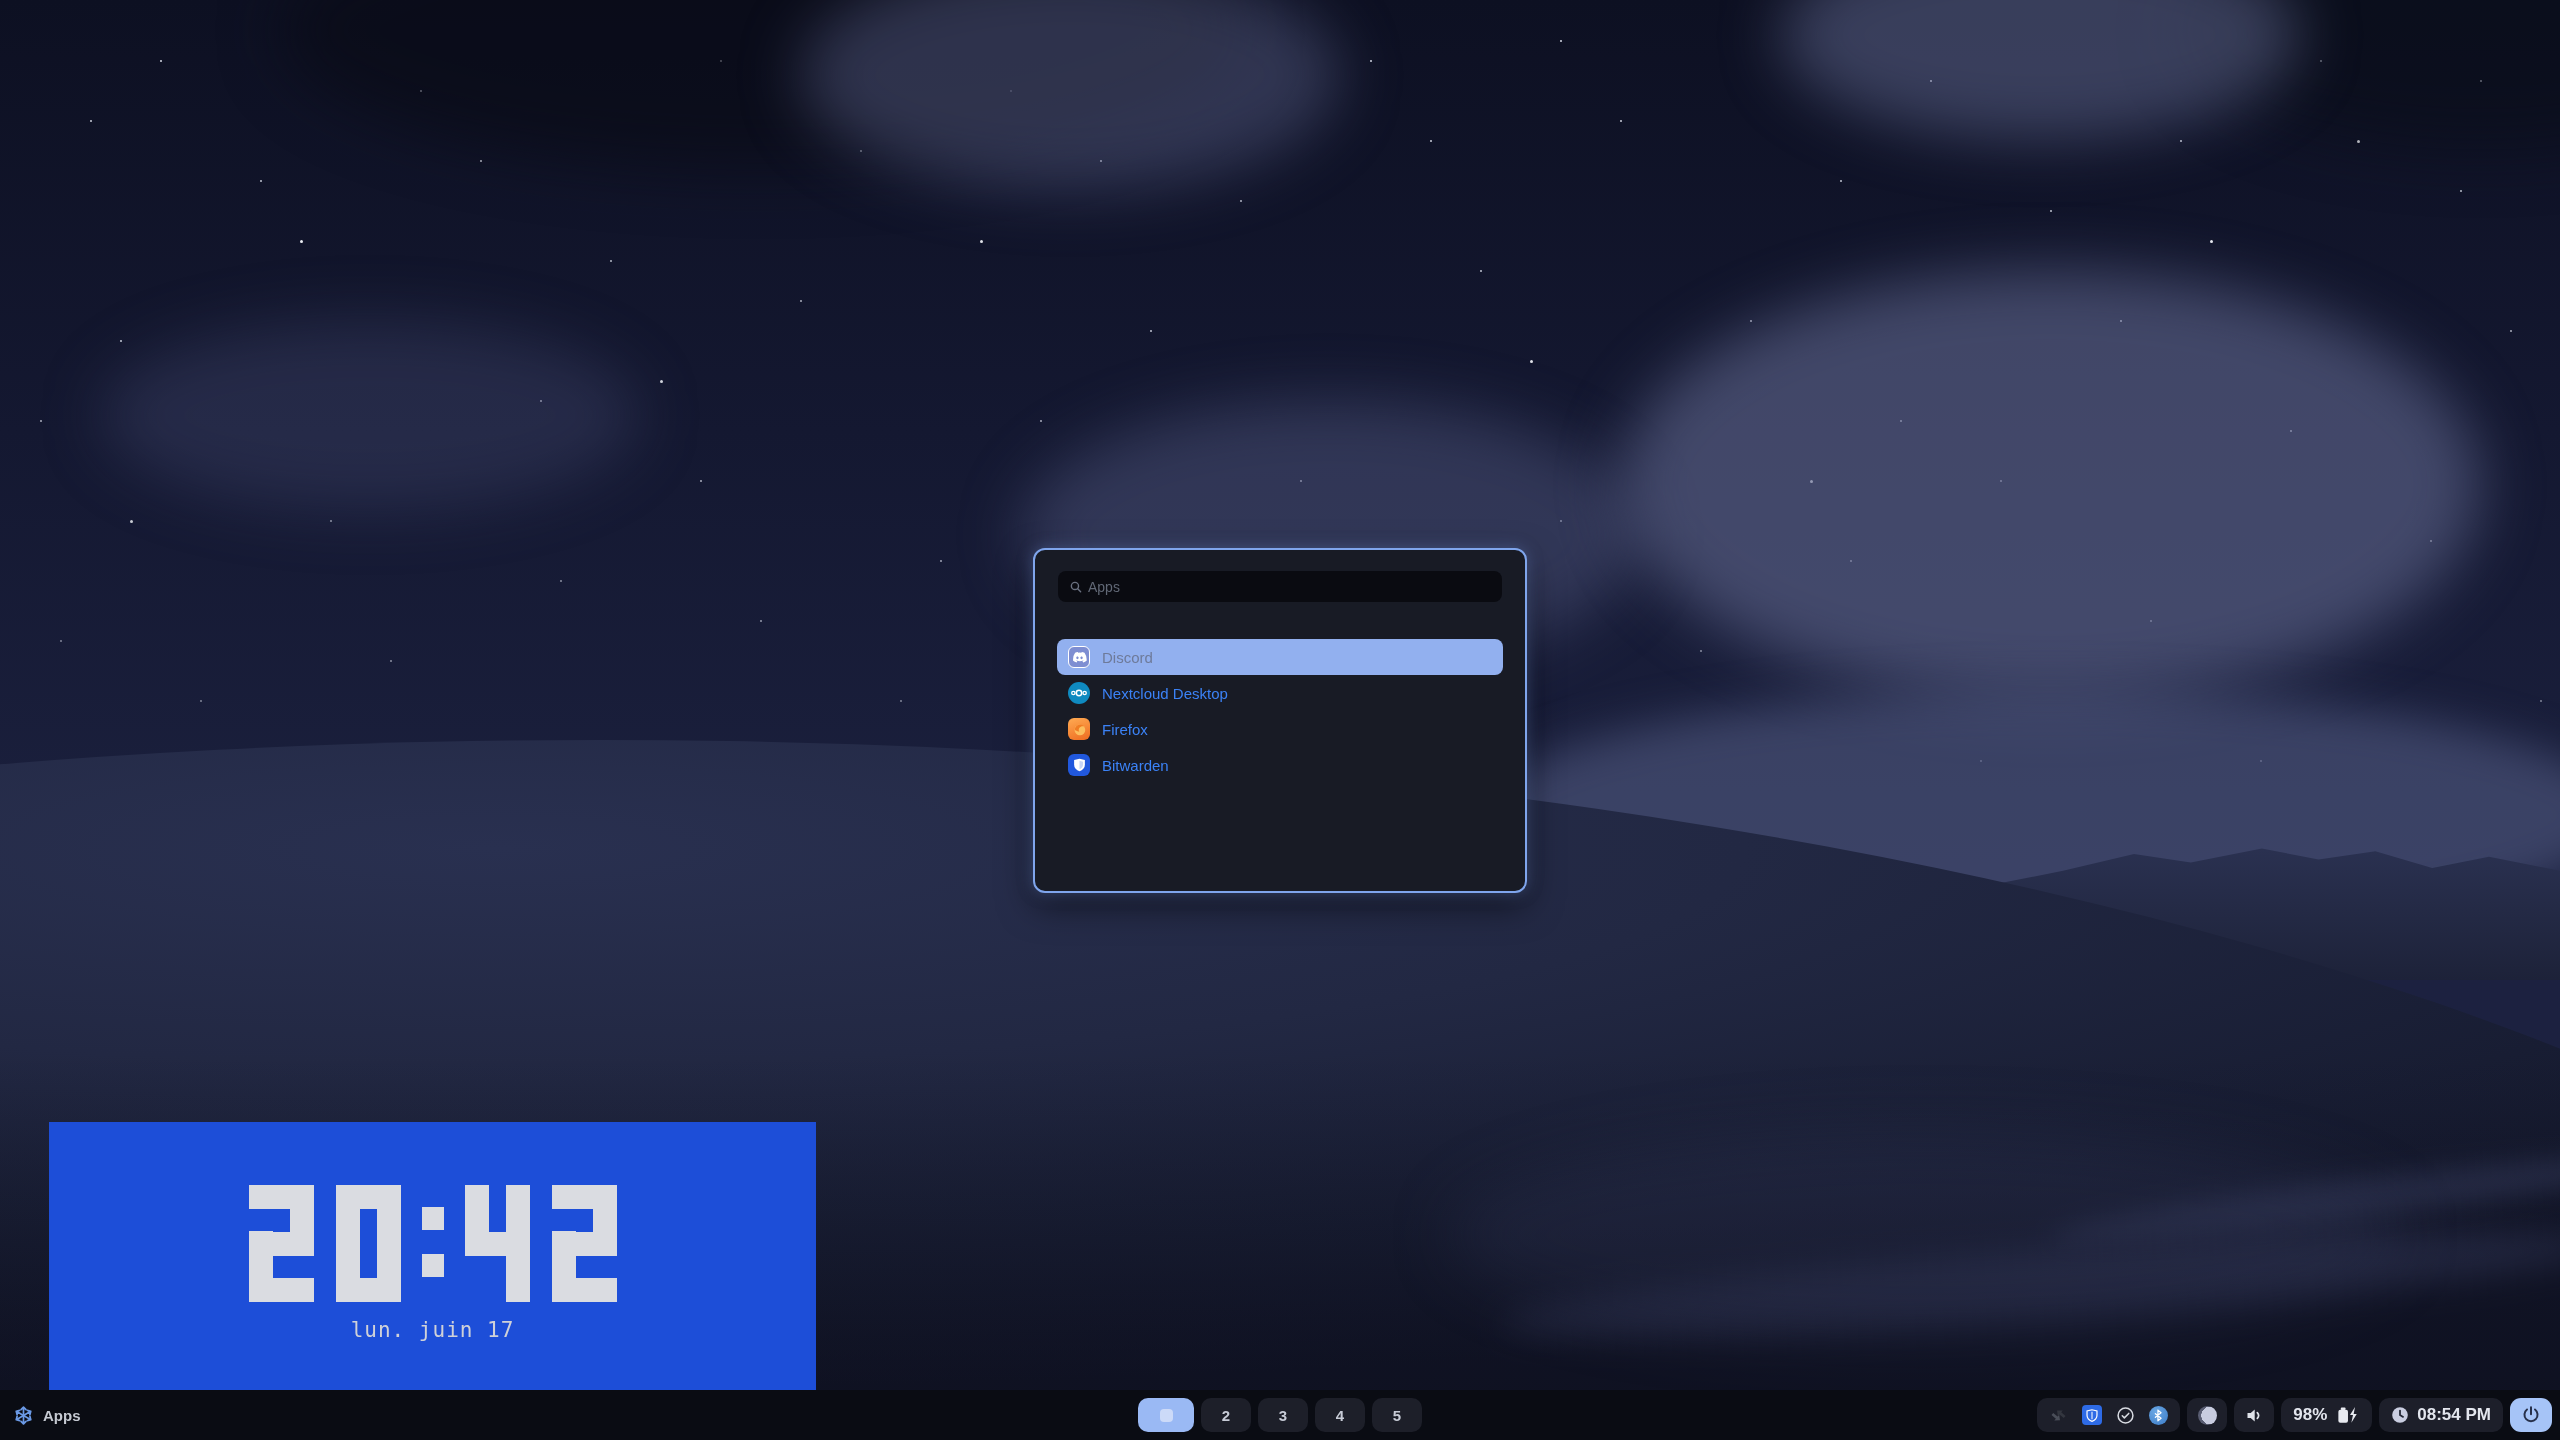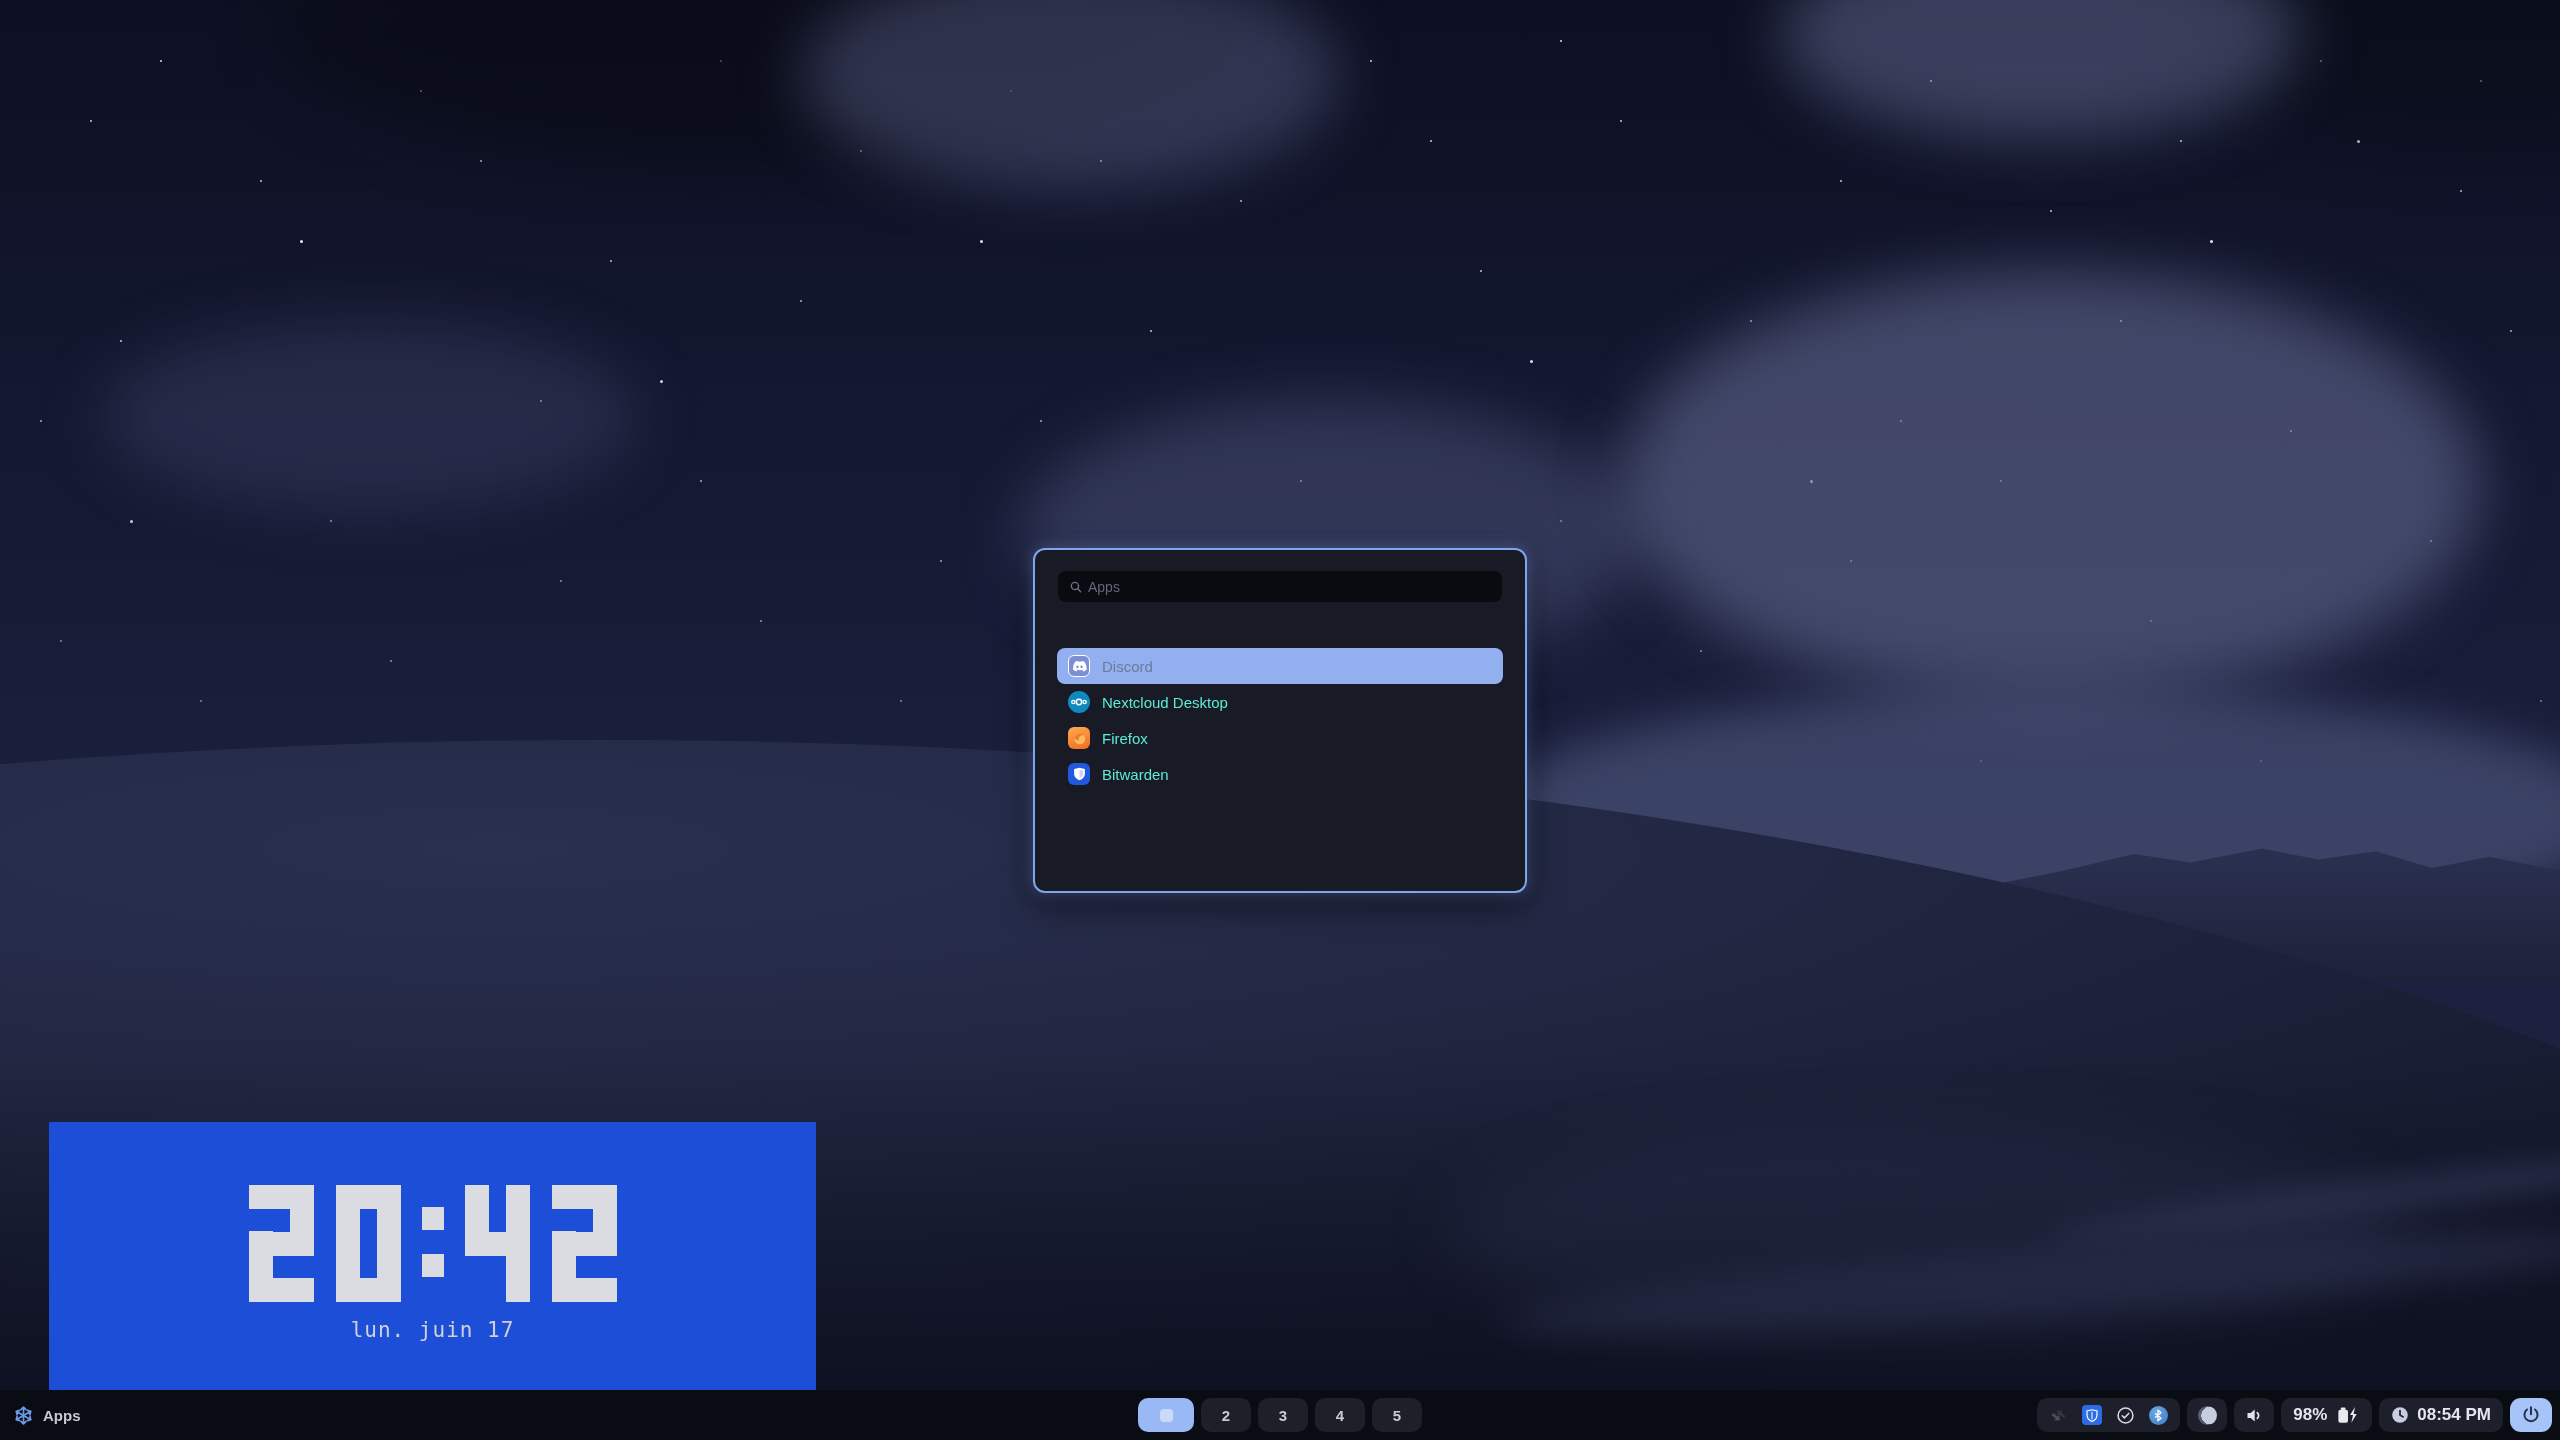--- a/index.html
+++ b/index.html
@@ -85,23 +85,23 @@
   
   .launcher { position:absolute; left:1033px; top:548px; width:494px; height:345px;
     background:#181b25; border:2px solid #7fa5ec; border-radius:12px;
     box-shadow:0 0 16px rgba(125,160,240,.35), 0 12px 34px rgba(0,0,0,.55); }
   .search-box { margin:21px 23px 0; height:31px; background:#0a0b11; border-radius:8px;
     display:flex; align-items:center; padding:0 11px; gap:5px; }
   .search-box svg { flex:none; }
   .search-input { flex:1; background:transparent; border:none; outline:none;
     color:#aeb4c2; font-size:14px; font-family:"Liberation Sans", sans-serif; }
   .search-input::placeholder { color:#616876; }
-  .app-list { margin-top:34px; padding:12px 22px; }
+  .app-list { margin-top:25px; padding:12px 22px; }
   .app-item { display:flex; align-items:center; height:36px; border-radius:8px;
-    padding:0 11px; gap:12px; color:#5eead4; font-size:15px; cursor:default; }
+    padding:0 11px; gap:12px; color:#3b82f6; font-size:15px; cursor:default; }
   .app-item.selected { background:#92b0ef; color:#6e7a99; }
   .app-ic { width:22px; height:22px; flex:none; display:flex; align-items:center; justify-content:center; }
   .app-ic > span { width:22px; height:22px; display:flex; align-items:center; justify-content:center; }
 
   
   .taskbar { position:absolute; left:0; bottom:0; width:2560px; height:50px; background:#0a0c13;
     display:flex; align-items:center; }
   .apps-btn { position:absolute; left:13px; top:0; height:50px; display:flex; align-items:center; gap:9px;
     color:#c5c9d1; font-weight:bold; font-size:15px; cursor:default; }
   .workspaces { position:absolute; left:50%; transform:translateX(-50%); top:8px; height:34px;

